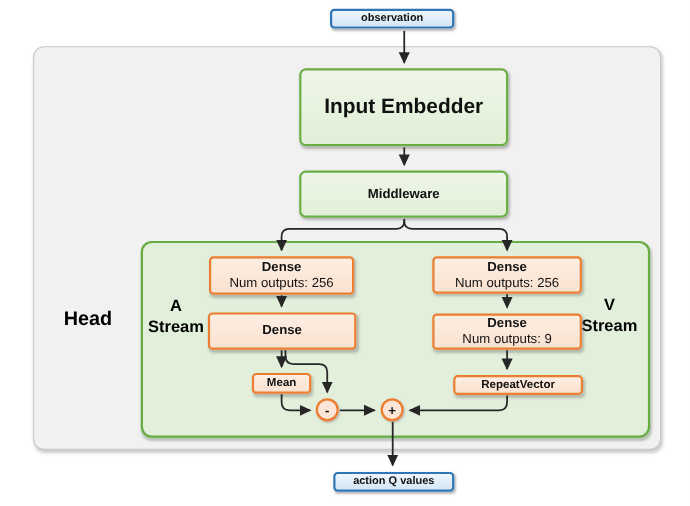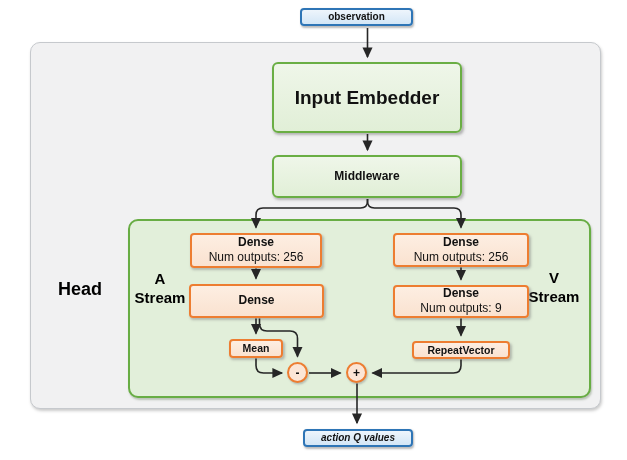--- a/index.html
+++ b/index.html
@@ -36,24 +36,24 @@
 
   
   .obs{left:300px;top:8px;width:113px;height:18px;}
   .emb{left:272px;top:62px;width:190px;height:71px;font-size:19px;}
   .mid{left:272px;top:155px;width:190px;height:43px;font-size:12px;}
   .da1{left:190px;top:233px;width:132px;height:35px;}
   .da2{left:189px;top:284px;width:135px;height:34px;}
   .dv1{left:393px;top:233px;width:136px;height:34px;}
   .dv2{left:393px;top:285px;width:136px;height:33px;}
   .mean{left:229px;top:339px;width:54px;height:19px;font-size:10.5px;}
-  .rep{left:412px;top:341px;width:98px;height:18px;font-size:10.5px;}
+  .rep{left:412px;top:341px;width:118px;height:18px;font-size:10.5px;}
   .minus{left:287px;top:362px;width:21px;height:21px;}
   .plus{left:346px;top:362px;width:21px;height:21px;}
-  .action{left:303px;top:429px;width:110px;height:18px;font-style:italic;}
+  .action{left:303px;top:429px;width:110px;height:18px;}
 
   
   .big-label{font-weight:bold;text-align:center;color:#000;}
   .head-label{left:18px;top:277px;width:124px;font-size:18px;line-height:24px;}
   .stream-label{font-size:15px;line-height:19px;}
   .a-label{left:128px;top:269px;width:64px;}
   .v-label{left:522px;top:268px;width:64px;}
 
   svg.wires{position:absolute;left:0;top:0;pointer-events:none;z-index:50;}
 </style>

